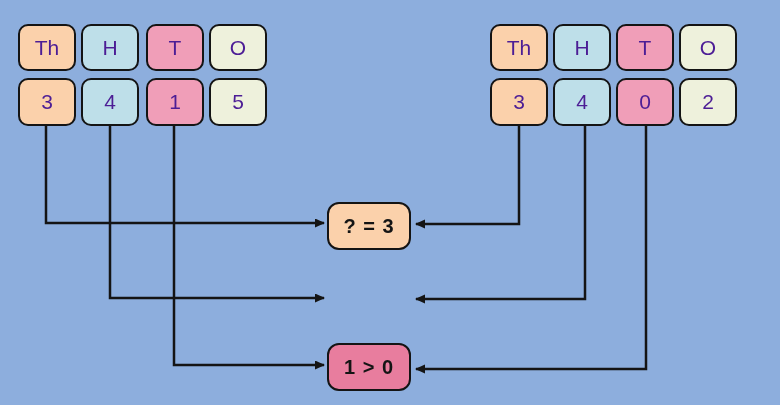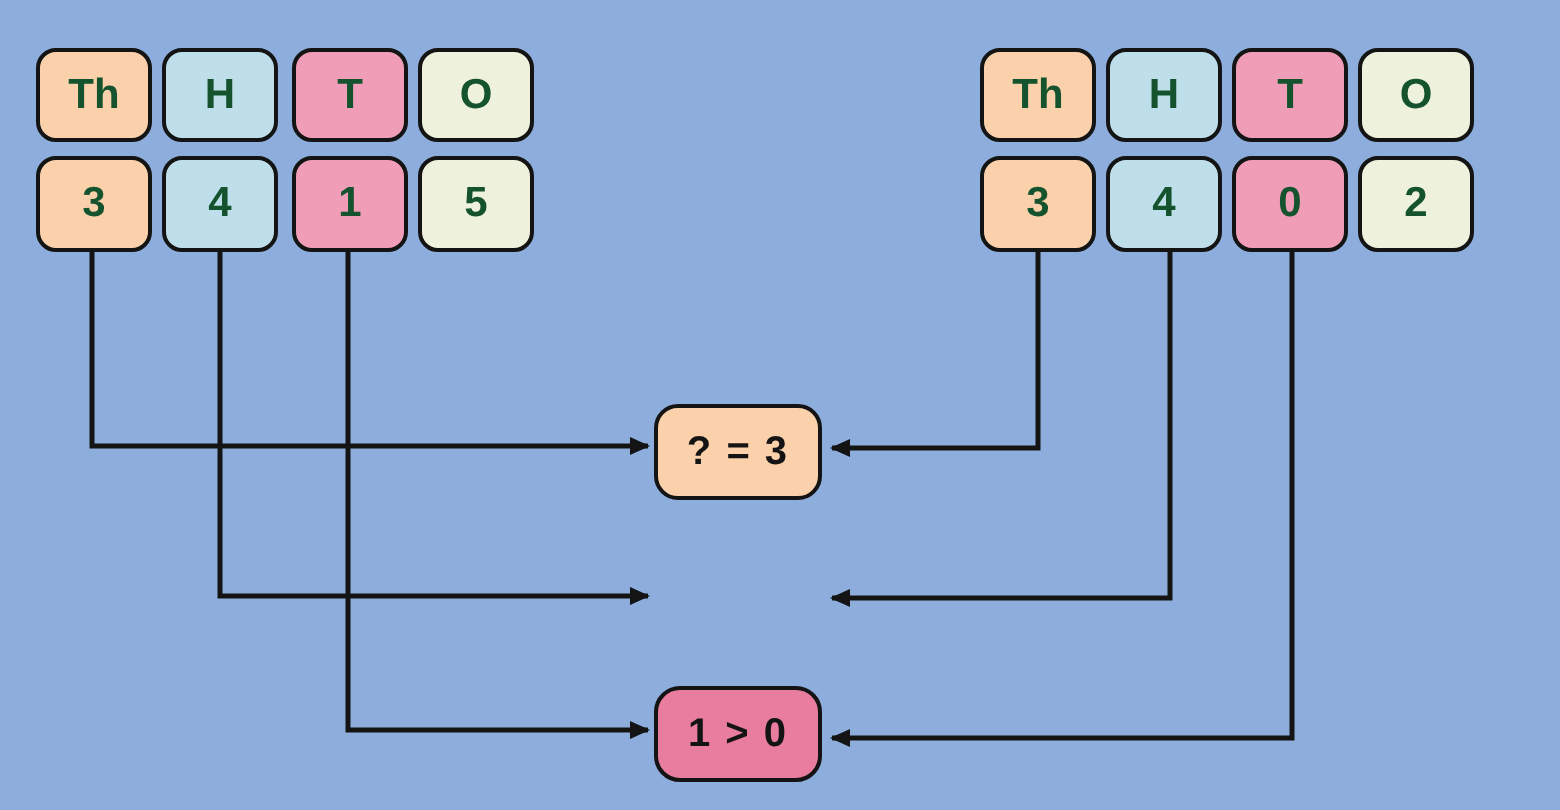--- a/index.html
+++ b/index.html
@@ -14,21 +14,21 @@
     position:absolute;left:0;top:0;width:780px;height:405px;
     z-index:1;pointer-events:none;
   }
   .cell{
     position:absolute;
     width:58px;height:47px;
     box-sizing:border-box;
     border:2.5px solid #141414;
     border-radius:10px;
     display:flex;align-items:center;justify-content:center;
-    font-weight:700;font-size:21px;color:#14532d;
+    font-weight:400;font-size:21px;color:#4c1d95;
     z-index:2;
   }
   .row-header{top:24px;}
   .row-value{top:78px;height:48px;}
   .lc0{left:18px}.lc1{left:81px}.lc2{left:146px}.lc3{left:209px}
   .rc0{left:490px}.rc1{left:553px}.rc2{left:616px}.rc3{left:679px}
   .cmp{
     position:absolute;
     left:327px;width:84px;height:48px;
     box-sizing:border-box;
@@ -76,15 +76,15 @@
   <div class="cell row-header rc1" style="background-color: rgb(190, 223, 233);">H</div>
   <div class="cell row-header rc2" style="background-color: rgb(240, 158, 184);">T</div>
   <div class="cell row-header rc3" style="background-color: rgb(238, 241, 220);">O</div>
 
   <div class="cell row-value rc0" style="background-color: rgb(251, 209, 171);">3</div>
   <div class="cell row-value rc1" style="background-color: rgb(190, 223, 233);">4</div>
   <div class="cell row-value rc2" style="background-color: rgb(240, 158, 184);">0</div>
   <div class="cell row-value rc3" style="background-color: rgb(238, 241, 220);">2</div>
 
   <div class="cmp cmp1" style="background-color: rgb(251, 209, 171);">? = 3</div>
-  <div class="cmp cmp3" style="background-color: rgb(232, 125, 158); border-radius: 13px;">1 &gt; 0</div>
+  <div class="cmp cmp3" style="background-color: rgb(232, 125, 158);">1 &gt; 0</div>
 
 </div>
 
 </body></html>

